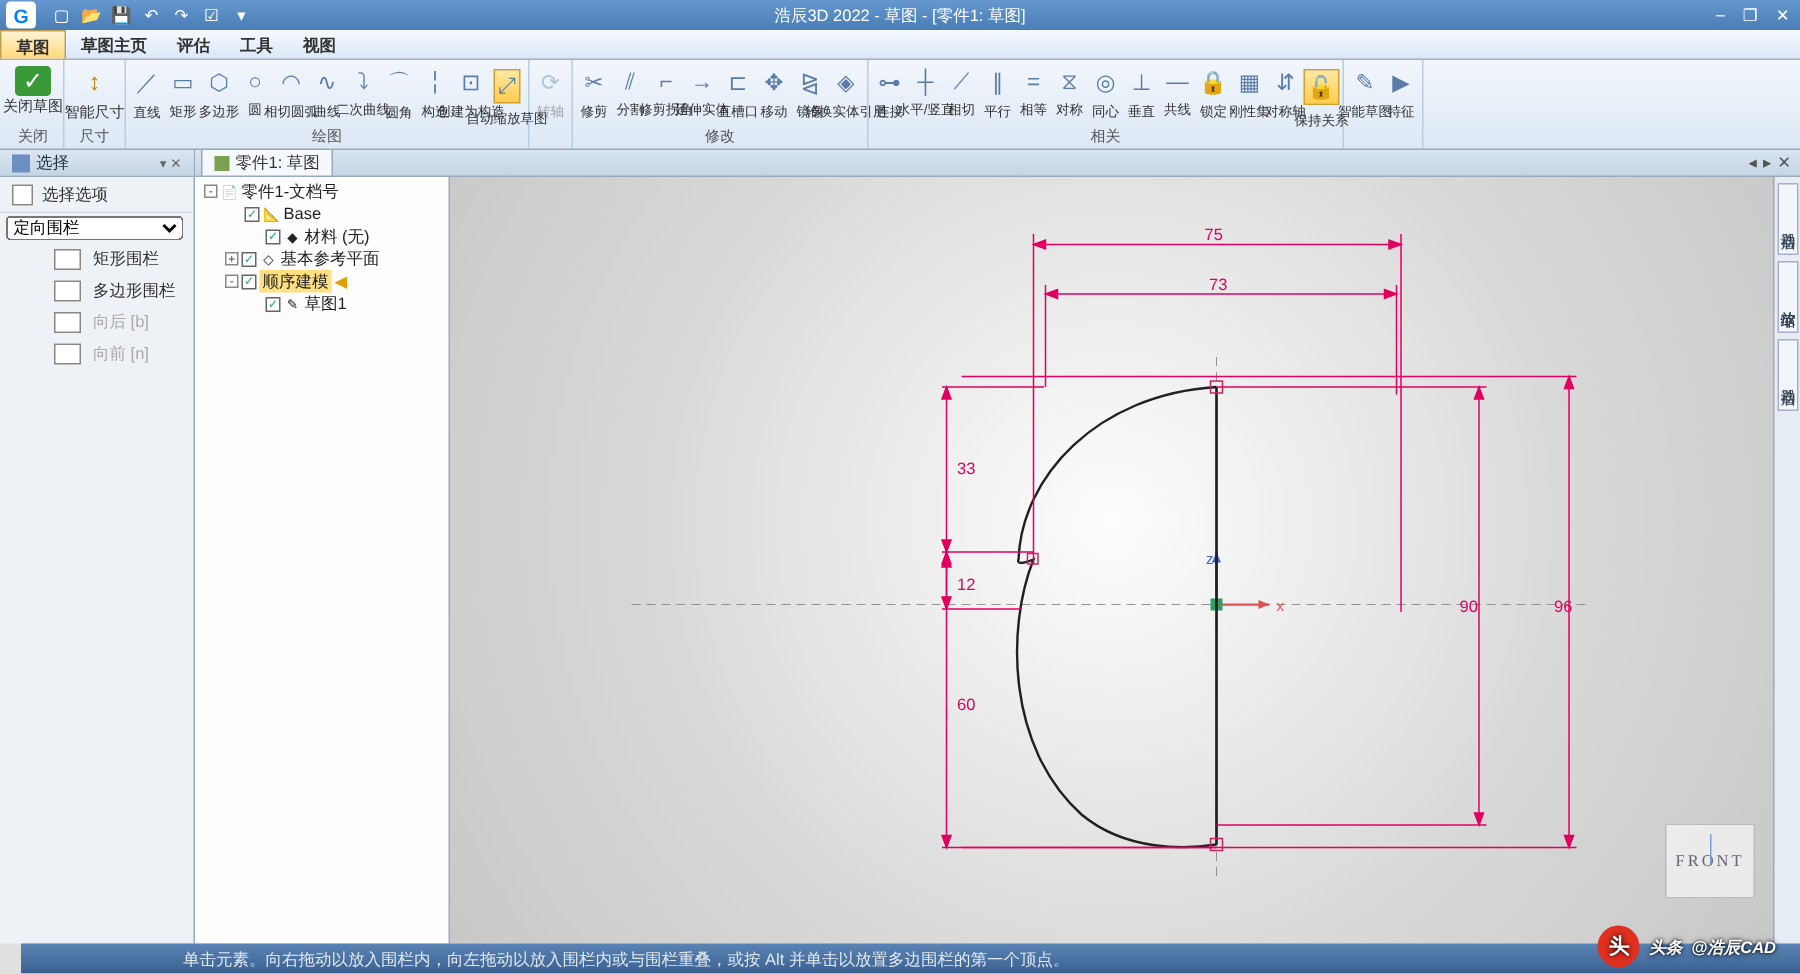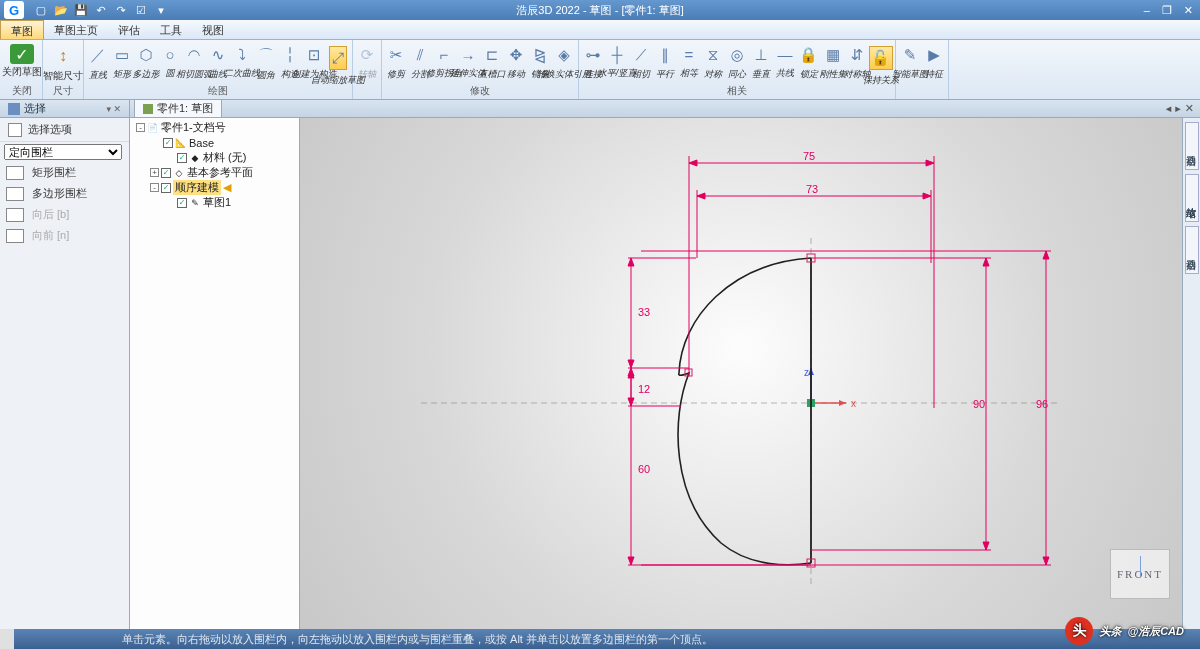--- a/index.html
+++ b/index.html
@@ -9,48 +9,48 @@
 .titlebar { height: 20px; background: linear-gradient(#6598cf, #4a7db5); color: #fff; display: flex; align-items: center; position: relative; }
 .logo { width: 20px; height: 18px; margin: 0 4px; background: #fff; border-radius: 3px; display: flex; align-items: center; justify-content: center; color: #0080ff; font-weight: bold; font-size: 13px; }
 .qat { display: flex; gap: 2px; margin-left: 4px; }
 .qat-btn { width: 18px; height: 16px; display: flex; align-items: center; justify-content: center; color: #fff; font-size: 11px; }
 .title-text { position: absolute; left: 50%; transform: translateX(-50%); font-size: 11px; color: #fff; }
 .win-ctrls { position: absolute; right: 4px; display: flex; gap: 6px; color: #fff; font-size: 10px; }
 .win-ctrls span { cursor: pointer; padding: 0 3px; }
 
 
 .menubar { height: 20px; background: linear-gradient(#f5f9fe, #dbe8f7); border-bottom: 1px solid #aac; display: flex; align-items: stretch; }
-.menu-item { padding: 3px 10px; font-size: 11px; color: #333; }
+.menu-item { padding: 3px 10px; font-size: 11px; color: #333; font-weight: bold; }
 .menu-item.active { background: linear-gradient(#fff3d6, #ffd978); border: 1px solid #c0a050; border-bottom: none; }
 
 
 .ribbon { height: 60px; background: linear-gradient(#f2f6fb, #dce8f5); border-bottom: 1px solid #9ab; display: flex; padding: 0 2px; }
 .rgroup { display: flex; flex-direction: column; align-items: center; border-right: 1px solid #b8cde4; padding: 2px 2px 0 2px; position: relative; }
 .rgroup-label { font-size: 10px; color: #555; position: absolute; bottom: 1px; white-space: nowrap; }
 .rbtns { display: flex; flex: 1; align-items: flex-start; }
 .big-btn { display: flex; flex-direction: column; align-items: center; width: 36px; padding-top: 2px; gap: 2px; cursor: pointer; }
 .big-btn .ico { width: 24px; height: 24px; display: flex; align-items: center; justify-content: center; font-size: 16px; }
 .big-btn .lbl { font-size: 10px; color: #333; line-height: 1.1; text-align: center; white-space: nowrap; }
 .gbtn { width: 24px; height: 40px; display: flex; flex-direction: column; align-items: center; justify-content: flex-start; padding-top: 4px; cursor: pointer; }
 .gbtn .ico { font-size: 15px; color: #5a7ca8; }
-.gbtn .lbl { font-size: 9px; margin-top: 4px; color: #333; white-space: nowrap; font-style: italic; }
+.gbtn .lbl { font-size: 9px; margin-top: 4px; color: #333; white-space: nowrap; }
 
 
 .workspace { display: flex; height: 529px; }
 
 
 .leftpanel { width: 130px; background: #eef2f7; border-right: 1px solid #9ab; display: flex; flex-direction: column; }
 .panel-header { height: 18px; background: linear-gradient(#dce6f1, #c5d4e4); border-bottom: 1px solid #9ab; padding: 2px 8px; font-size: 11px; color: #234; display: flex; align-items: center; gap: 4px; }
 .panel-header .picon { width: 12px; height: 12px; background: #6a8fc0; }
 .panel-header .pclose { margin-left: auto; font-size: 9px; color: #666; }
 .opt-row { padding: 4px 8px; display: flex; align-items: center; gap: 6px; border-bottom: 1px solid #d5dde5; font-size: 11px; color: #333; }
 .opt-row .oicon { width: 14px; height: 14px; border: 1px solid #888; background: #fff; }
 .opt-select { padding: 2px 4px; }
 .opt-select select { width: 118px; font-size: 11px; }
-.opt-list-item { padding: 3px 6px; display: flex; align-items: center; gap: 8px; font-size: 11px; color: #333; }
+.opt-list-item { padding: 3px 6px; display: flex; align-items: center; gap: 8px; font-size: 11px; color: #333; margin-left: 30px; }
 .opt-list-item .li-ico { width: 18px; height: 14px; border: 1px solid #888; background: #fff; }
 .opt-list-item.disabled { color: #aaa; }
 .opt-footer { margin-top: auto; padding: 4px; display: flex; justify-content: flex-end; gap: 4px; border-top: 1px solid #ccc; font-size: 10px; }
 .opt-footer span { padding: 1px 4px; }
 .opt-footer .accept { color: #2a7a2a; }
 .opt-footer .cancel { color: #a33; }
 .leftpanel-inner { height: 200px; display: flex; flex-direction: column; }
 
 
 .doctabs { height: 18px; background: linear-gradient(#d8e4f0, #c5d4e4); border-bottom: 1px solid #9ab; display: flex; align-items: center; padding-left: 4px; gap: 2px; }

